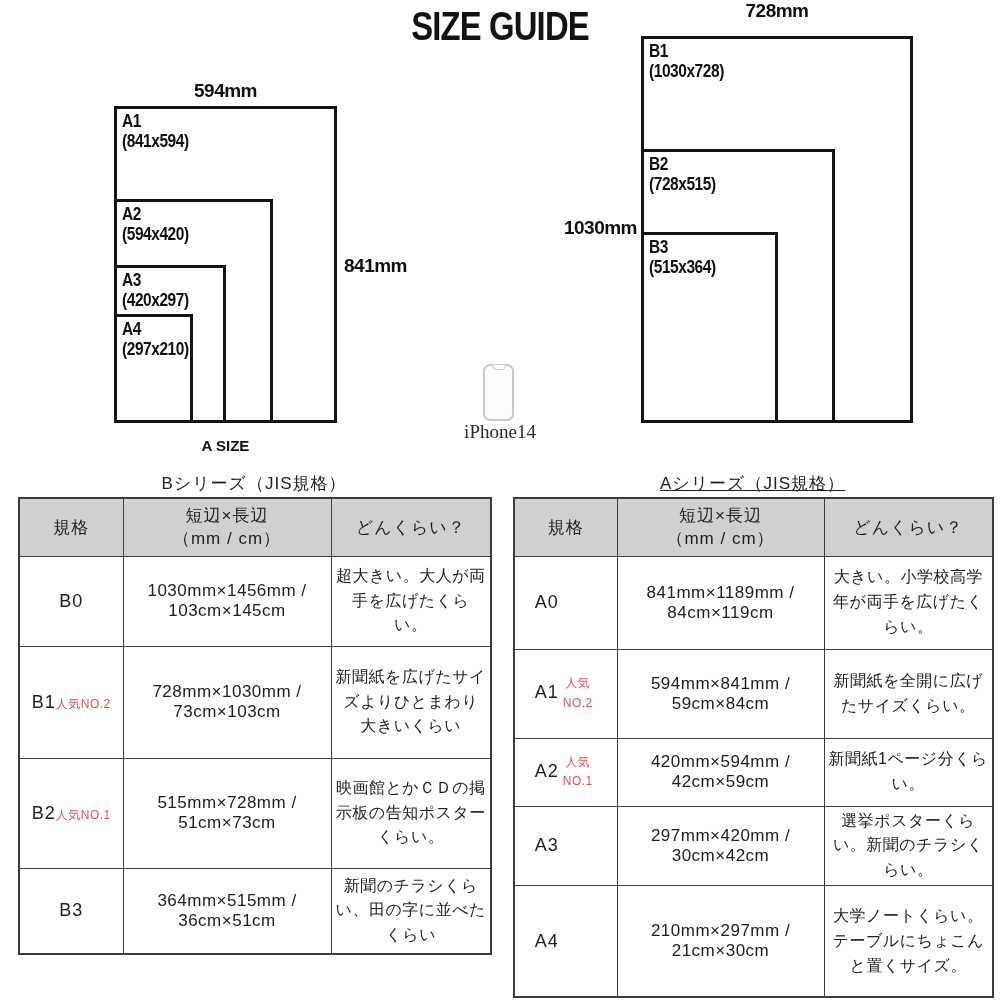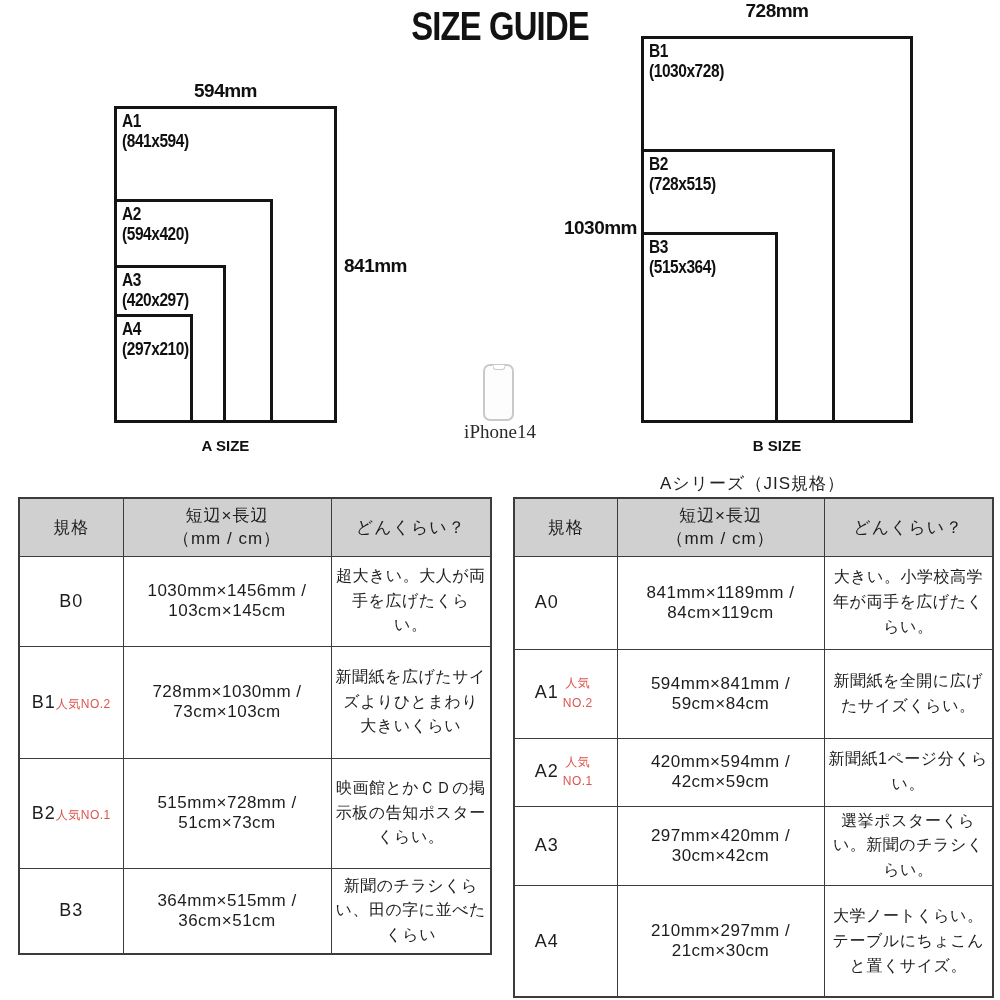--- a/index.html
+++ b/index.html
@@ -100,27 +100,27 @@
     </div>
     <div class="sheet" style="width:137px; height:191px;">
       <div class="sheet-label">
         <span>B3</span><br>
         <span>(515x364)</span>
       </div>
     </div>
   </div>
 
   <div class="dim-label" style="left:555px; top:217px; width:82px; text-align:right;">1030mm</div>
-  <div class="diag-caption" style="left:641px; top:437px; width:272px;">B SIZE</div>
 
   <div class="phone-body">
     <div class="phone-notch"></div>
   </div>
   <div class="phone-label">iPhone14</div>
 
+  <div class="tbl-title" style="left:18px; top:472px; width:472px;">Bシリーズ（JIS規格）</div>
 
   <table class="spec b-tbl" style="left:18px; top:497px; width:472px;">
     <colgroup>
         <col style="width:104px">
         <col style="width:208px">
         <col style="width:160px">
       </colgroup>
     <tbody>
         <tr style="height:58px">
       <th>規格</th>
@@ -146,21 +146,21 @@
       <td class="desc-cell">映画館とかＣＤの掲示板の告知ポスターくらい。</td>
     </tr>
     <tr style="height:86px">
       <td class="code-cell"><span>B3</span><span class="badge"></span></td>
       <td class="size-cell">364mm×515mm / 36cm×51cm</td>
       <td class="desc-cell">新聞のチラシくらい、田の字に並べたくらい</td>
     </tr>
   </tbody>
     </table>
 
-  <div class="tbl-title" style="left:513px; top:472px; width:479px;">Aシリーズ（JIS規格）</div>
+  <div class="tbl-title" style="left:513px; top:472px; width:479px;text-decoration:underline;">Aシリーズ（JIS規格）</div>
 
   <table class="spec a-tbl" style="left:513px; top:497px; width:479px;">
     <colgroup>
         <col style="width:103px">
         <col style="width:207px">
         <col style="width:169px">
       </colgroup>
     <tbody>
         <tr style="height:58px">
       <th>規格</th>

